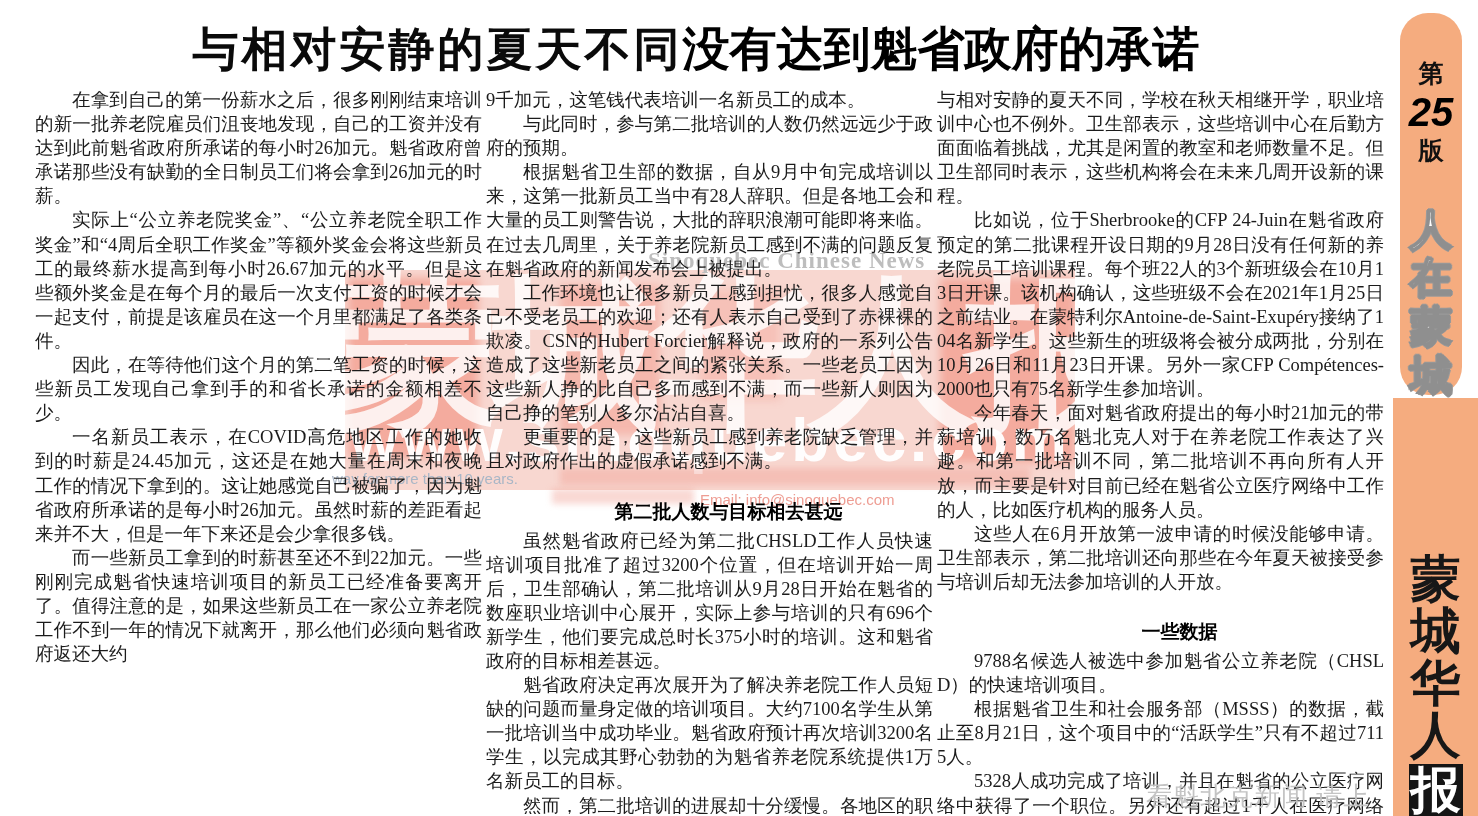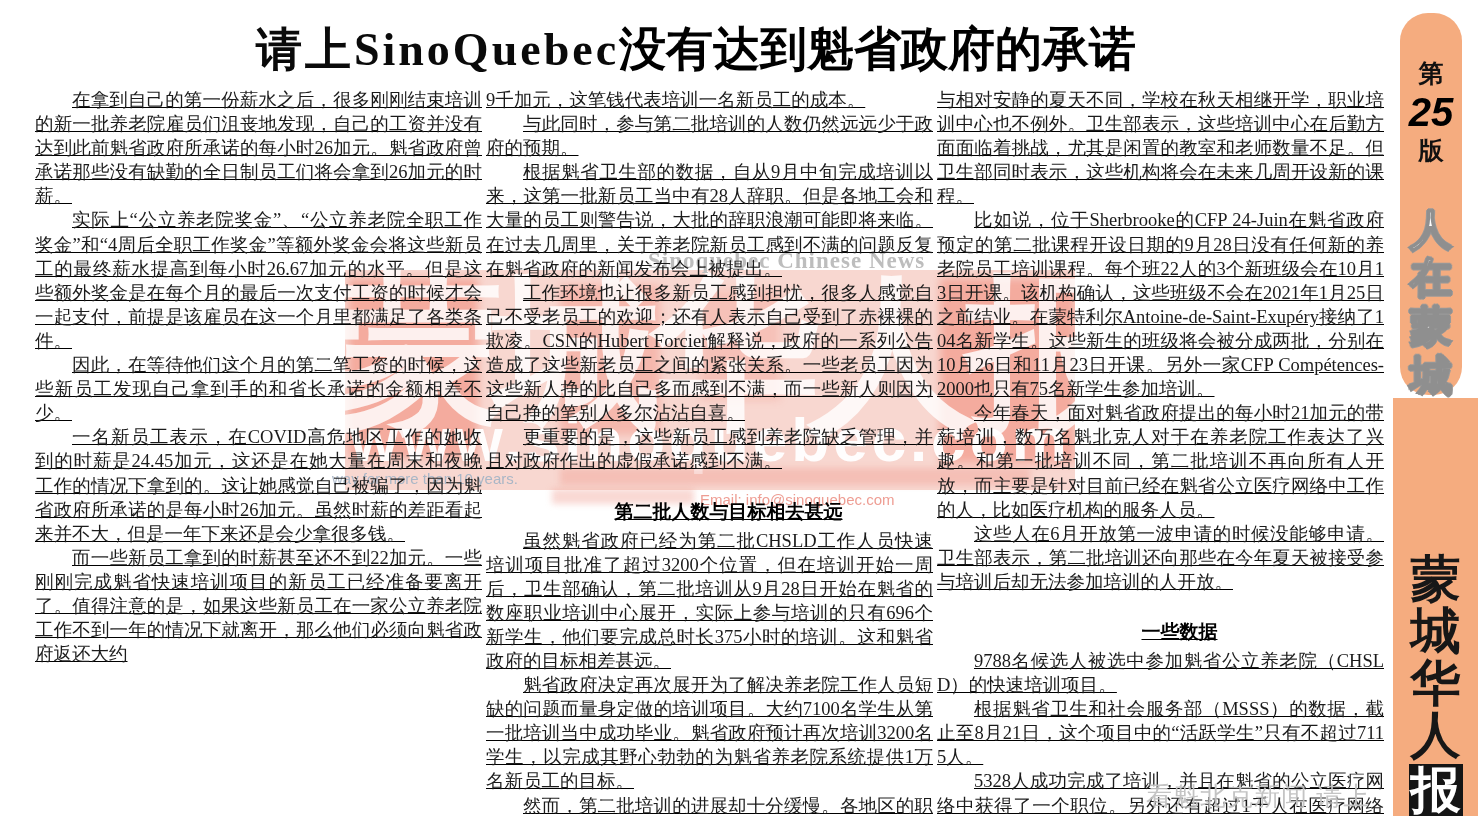--- a/index.html
+++ b/index.html
@@ -18,21 +18,21 @@
     font-family:"Liberation Serif","DejaVu Serif",serif;
   }
   .headline .hl-bold{
     font-size:47px; font-weight:900; letter-spacing:0; color:#000;
     font-family:"Liberation Sans","DejaVu Sans",sans-serif;
     text-align:right;
   }
   
   .columns{
     position:absolute; top:88px; left:35px; width:1355px; height:726px;
-    display:flex; gap:4px; z-index:1;text-decoration:underline;
+    display:flex; gap:4px; z-index:1;
   }
   .col{width:447px; overflow:hidden;}
   .para{
     margin:0; font-size:18.5px; line-height:24.1px; color:#1b1b1b;
     text-align:justify; text-indent:2em; word-break:break-all;
   }
   .para.noindent{text-indent:0;}
   .subhead{
     margin:26px 0 5px 0; font-size:19px; line-height:24px; color:#000;
     font-weight:bold; text-indent:2em;
@@ -123,21 +123,21 @@
   </div>
   <div class="wm wm-url">www.sinoquebec.com</div>
   <div class="wm wm-news">Sinoquebec Chinese News</div>
   <div class="wm wm-tagline">way for more than 10 years.</div>
   <div class="wm wm-strip" style="left:560px;top:468px;width:470px;height:17px;"></div>
   <div class="wm wm-strip" style="left:552px;top:489px;width:142px;height:15px;"></div>
   <div class="wm wm-email">Email: info@sinoquebec.com</div>
   <div class="wm wm-bottom">看魁北克新闻 请上SinoQuebec.com</div>
 
   <div class="headline">
-    <span class="hl-normal">请上SinoQuebec</span><span class="hl-bold">没有达到魁省政府的承诺</span>
+    <span class="hl-normal">与相对安静的夏天不同</span><span class="hl-bold">没有达到魁省政府的承诺</span>
   </div>
 
   <div class="columns">
     <div class="col">
         <p class="para">在拿到自己的第一份薪水之后，很多刚刚结束培训的新一批养老院雇员们沮丧地发现，自己的工资并没有达到此前魁省政府所承诺的每小时26加元。魁省政府曾承诺那些没有缺勤的全日制员工们将会拿到26加元的时薪。</p>
         <p class="para">实际上“公立养老院奖金”、“公立养老院全职工作奖金”和“4周后全职工作奖金”等额外奖金会将这些新员工的最终薪水提高到每小时26.67加元的水平。但是这些额外奖金是在每个月的最后一次支付工资的时候才会一起支付，前提是该雇员在这一个月里都满足了各类条件。</p>
         <p class="para">因此，在等待他们这个月的第二笔工资的时候，这些新员工发现自己拿到手的和省长承诺的金额相差不少。</p>
         <p class="para">一名新员工表示，在COVID高危地区工作的她收到的时薪是24.45加元，这还是在她大量在周末和夜晚工作的情况下拿到的。这让她感觉自己被骗了，因为魁省政府所承诺的是每小时26加元。虽然时薪的差距看起来并不大，但是一年下来还是会少拿很多钱。</p>
         <p class="para">而一些新员工拿到的时薪甚至还不到22加元。一些刚刚完成魁省快速培训项目的新员工已经准备要离开了。值得注意的是，如果这些新员工在一家公立养老院工作不到一年的情况下就离开，那么他们必须向魁省政府返还大约</p>
       </div>

